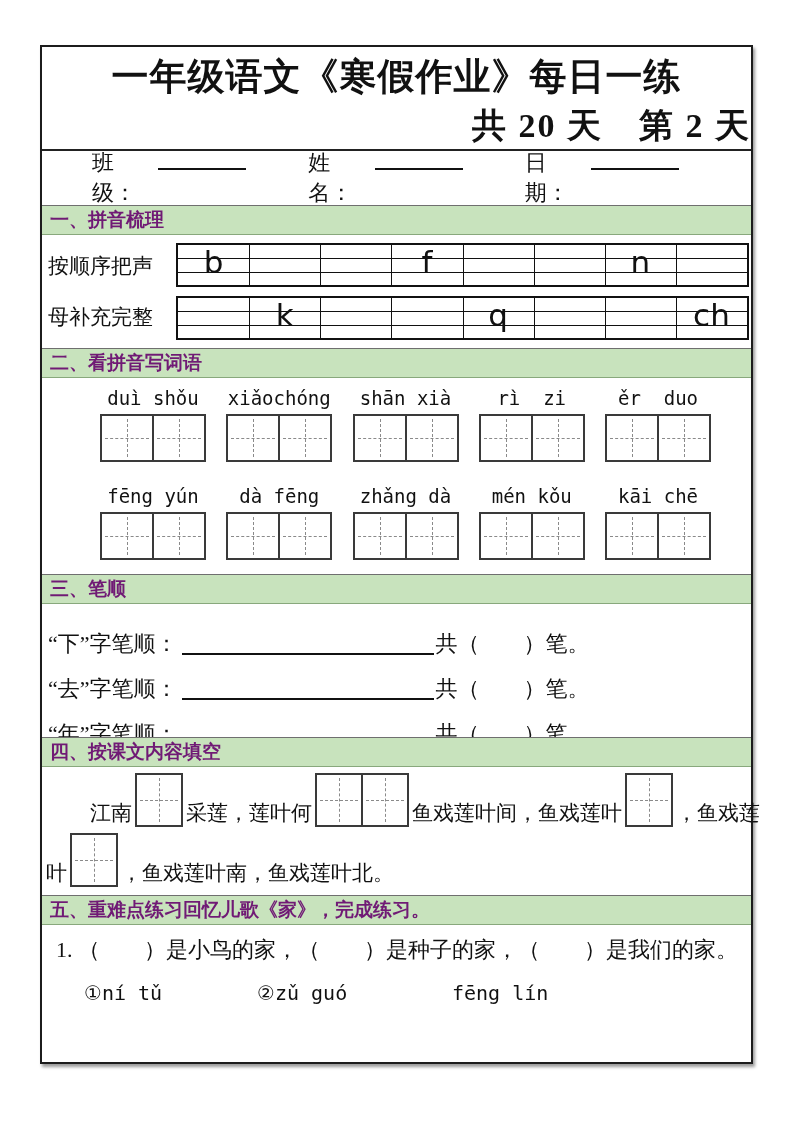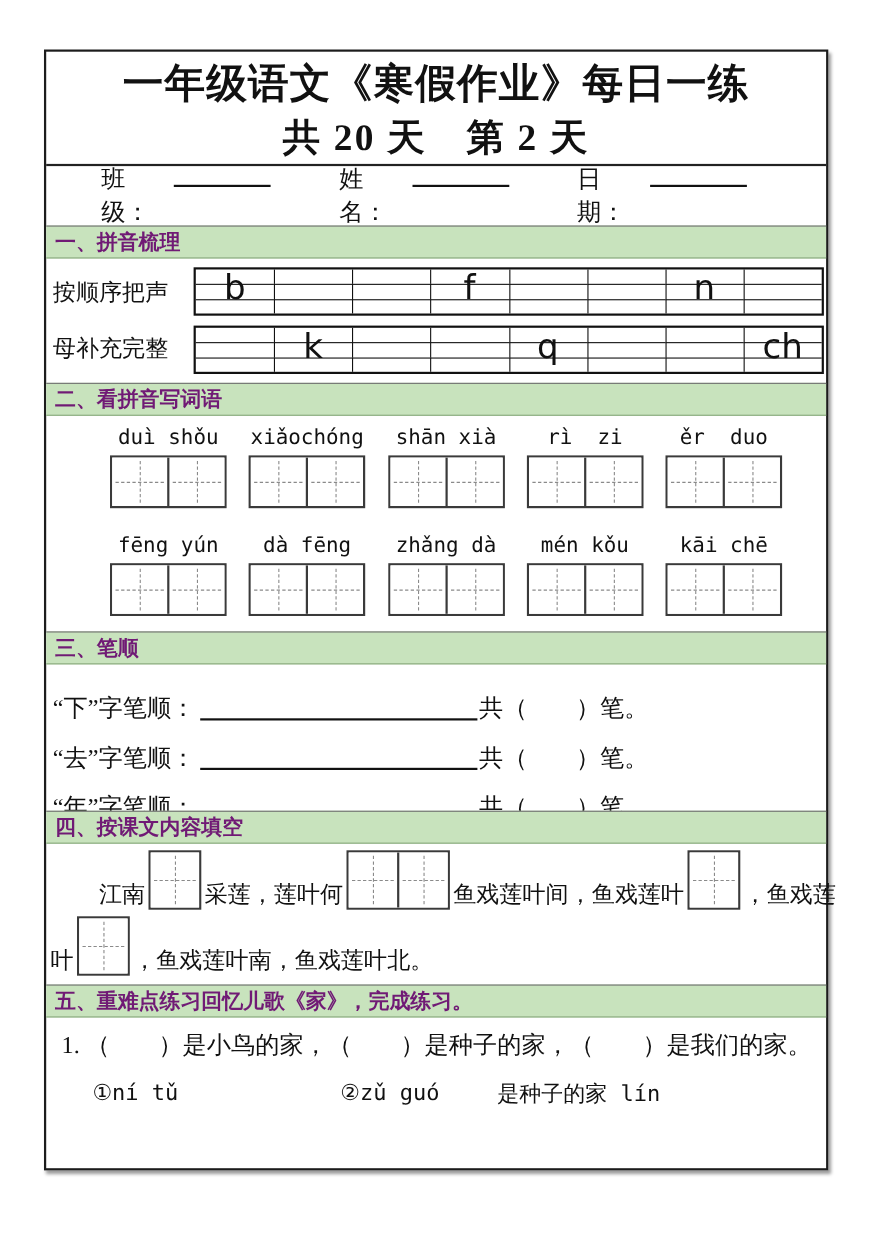--- a/index.html
+++ b/index.html
@@ -3,21 +3,21 @@
 <meta charset="utf-8">
 <style>
   html,body{margin:0;padding:0;background:#ffffff;}
   body{width:793px;height:1122px;position:relative;font-family:"Liberation Serif","DejaVu Serif",serif;color:#111;}
   .page{position:absolute;left:40px;top:45px;width:709px;height:1015px;border:2px solid #1c1c1c;
         box-shadow:2px 3px 3px #9b9b9b;background:#fff;box-sizing:content-box;
         display:flex;flex-direction:column;}
   
   .titlebox{height:104px;border-bottom:2px solid #222;text-align:center;padding-top:4px;box-sizing:border-box;}
   .t1{font-size:37px;font-weight:bold;line-height:52px;letter-spacing:1px;}
-  .t2{font-size:34px;font-weight:bold;line-height:46px;letter-spacing:2px;}
+  .t2{font-size:34px;font-weight:bold;line-height:46px;letter-spacing:2px;text-align:right;}
   
   .inforow{height:54px;display:flex;align-items:center;padding:0 10px 0 50px;box-sizing:border-box;gap:0;}
   .inf{font-size:22px;display:flex;margin-right:62px;}
   .ul{display:inline-block;border-bottom:2px solid #111;height:20px;}
   .ul-info{width:96px;margin-left:6px;}
   
   .bar{height:30px;background:#c8e3bd;border-top:1px solid #6f6f6f;border-bottom:1px solid #88a87c;
        box-sizing:border-box;display:flex;align-items:center;padding-left:8px;
        font-family:"DejaVu Sans","Liberation Sans",sans-serif;font-weight:bold;font-size:19px;color:#701a75;}
   
@@ -55,21 +55,21 @@
   .fline1{padding-left:48px;margin-top:4px;}
   .fline2{padding-left:4px;margin-top:6px;}
   .ig{display:inline-flex;border:2px solid #3a3a3a;margin:0 3px;flex:0 0 auto;}
   .ig .c{width:44px;height:50px;position:relative;background:#fff;}
   .ig .c + .c{border-left:2px solid #3a3a3a;}
   
   .s5body{flex:1;box-sizing:border-box;padding:10px 6px 0 14px;}
   .q1{font-size:22px;line-height:30px;}
   .opts{display:flex;margin-top:16px;padding-left:28px;font-family:"DejaVu Sans Mono","DejaVu Sans",monospace;font-size:20px;}
   .opt1{width:173px;}
-  .opt2{width:195px;text-align:center;}
+  .opt2{width:195px;}
 </style>
 </head>
 <body>
 
 <div class="page">
 
   <div class="titlebox">
     <div class="t1">一年级语文《寒假作业》每日一练</div>
     <div class="t2">共 20 天　第 2 天</div>
   </div>
@@ -308,17 +308,17 @@
   </div>
 
   <div class="bar">
     <span>五、重难点练习回忆儿歌《家》，完成练习。</span>
   </div>
   <div class="s5body">
     <div class="q1">1. （　　）是小鸟的家，（　　）是种子的家，（　　）是我们的家。</div>
     <div class="opts">
       <span class="opt1">①ní tǔ</span>
       <span class="opt2">②zǔ guó</span>
-      <span>是种子的家 lín</span>
+      <span>fēng lín</span>
     </div>
   </div>
 
 </div>
 
 </body></html>

